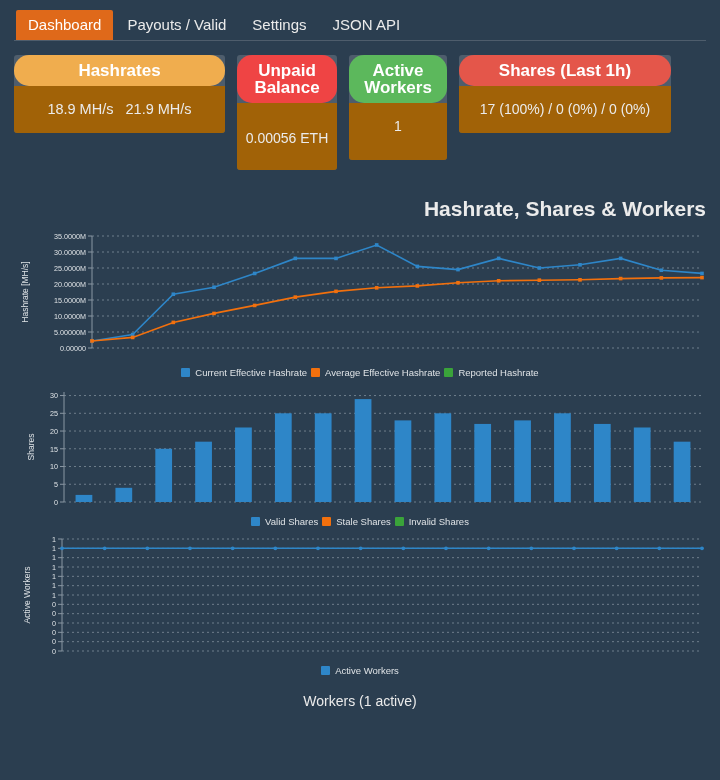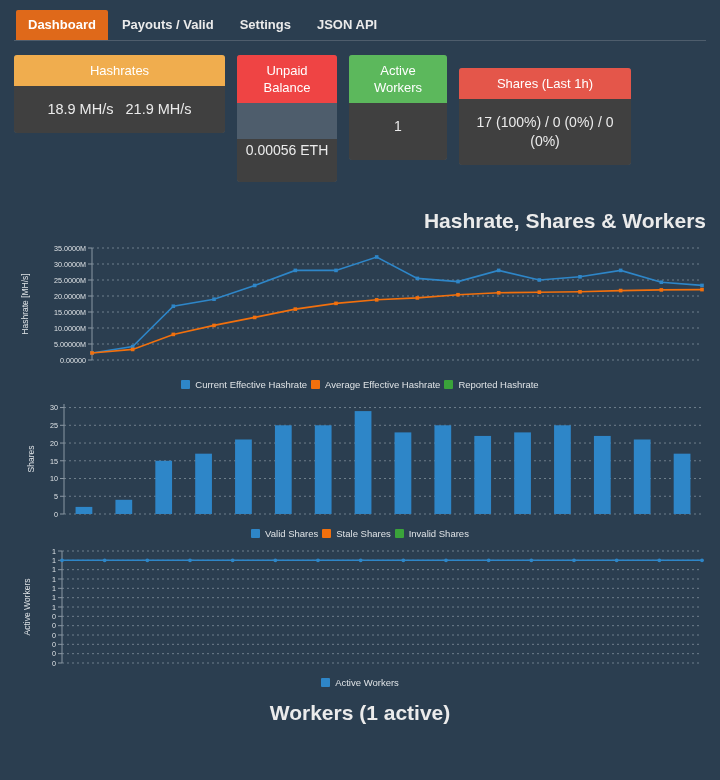--- a/index.html
+++ b/index.html
@@ -24,72 +24,72 @@
 
   
   .nav-tabs{
     display:flex;align-items:flex-end;
     margin-top:6px;
     border-bottom:1px solid #4e5d6c;
     padding-left:2px;
     height:34px;
   }
   .nav-tab{
-    font-size:13px;line-height:14px;
+    font-size:15px;line-height:14px;
     padding:8px 12px;
     color:#ebebeb;
     cursor:pointer;
     border-radius:2px 2px 0 0;
     margin-right:2px;
     white-space:nowrap;
-    font-weight:bold;
   }
   .nav-tab.active{background:#df691a;color:#fff;}
 
   
   .panel-row{
     display:flex;
     margin-top:14px;
     align-items:flex-start;
   }
   .panel{
     background:#4e5d6c;
     border-radius:3px;
     overflow:hidden;
     margin-right:12px;
     text-align:center;
   }
   .panel:last-child{margin-right:0;}
   .panel-head{
-    font-size:13px;line-height:17px;
+    font-size:17px;line-height:17px;
     padding:7px 6px;
     color:#fff;
-    font-weight:400;
+    font-weight:700;
+    border-radius:15px;
   }
   .panel-body{
     padding:10px 8px;
     font-size:14px;line-height:19px;
     color:#ebebeb;
-    background:#404040;
+    background:#a16207;
     text-align:center;
   }
   .p-hashrates{width:211px;}
   .p-hashrates .panel-head{background:#f0ad4e;}
   .p-hashrates .panel-body{padding:14px 8px;font-size:14.5px;}
   .hr-vals{white-space:pre;}
 
   .p-unpaid{width:100px;}
   .p-unpaid .panel-head{background:#5bc0de;}
-  .p-unpaid .panel-body{padding:2px 6px 22px;margin-top:36px;}
+  .p-unpaid .panel-body{padding:26px 6px 22px;}
 
   .p-workers{width:98px;}
   .p-workers .panel-head{background:#5cb85c;}
   .p-workers .panel-body{padding:14px 6px 24px;}
 
-  .p-shares{width:172px;margin-top:13px;}
+  .p-shares{width:212px;}
   .p-shares .panel-head{background:#e4564a;}
   .p-shares .panel-body{padding:14px 8px;font-size:14px;}
 
   
   .chart-title{
     text-align:right;
     font-size:21px;font-weight:700;line-height:26px;
     margin:26px 0 8px;
     color:#ebebeb;
   }
@@ -106,21 +106,21 @@
 
   .legend{
     display:flex;justify-content:center;align-items:center;
     gap:4px;margin-top:2px;
   }
   .legend-item{display:flex;align-items:center;gap:5px;font-size:9.5px;color:#dfe3e6;}
   .legend-swatch{width:9px;height:9px;display:inline-block;border-radius:1px;}
 
   .footer-title{
     text-align:center;
-    font-size:21px;font-weight:700;line-height:26px;
+    font-size:14px;font-weight:400;line-height:26px;
     margin-top:12px;
     color:#ebebeb;
   }
 </style>
 </head>
 <body>
 
 <div class="page">
 
 

